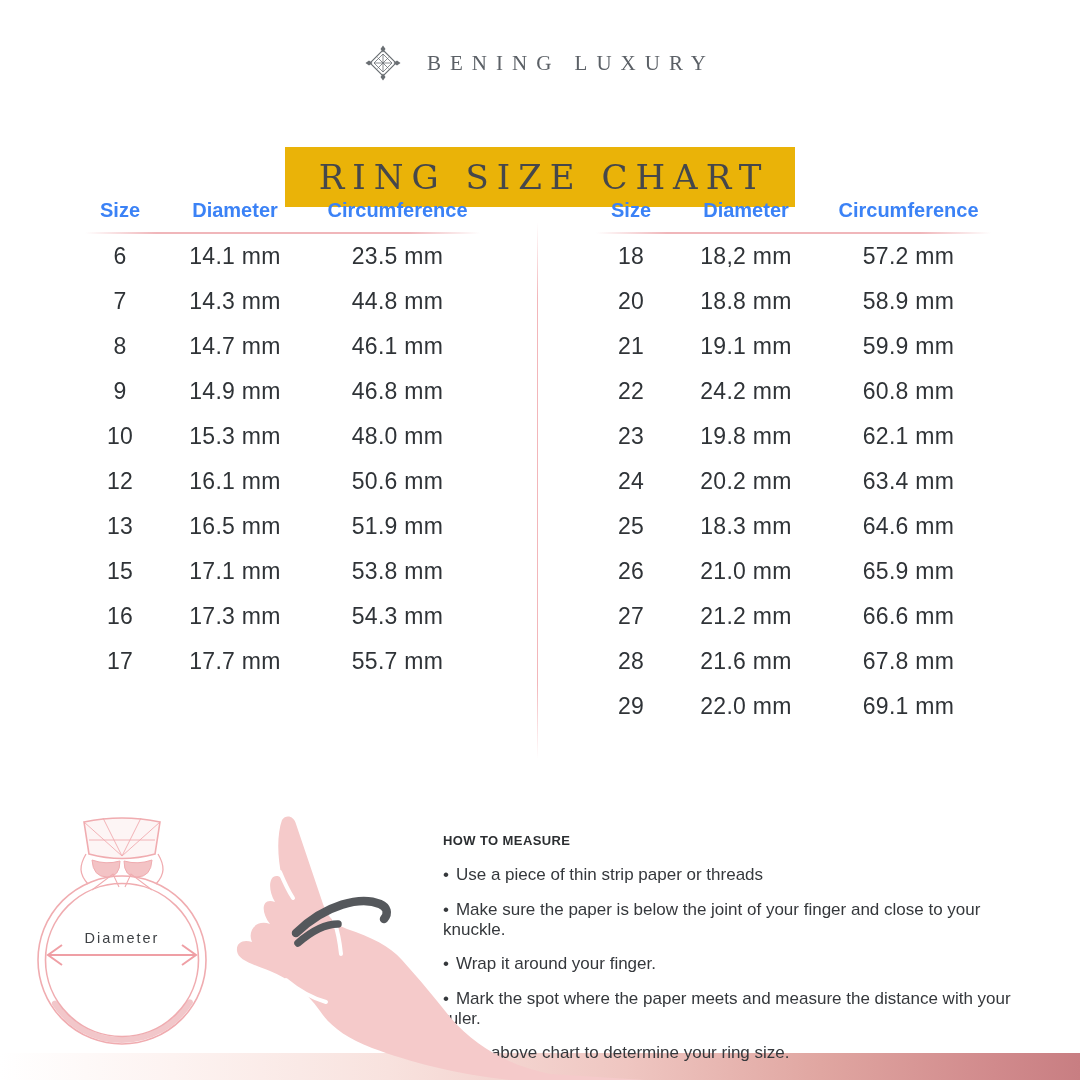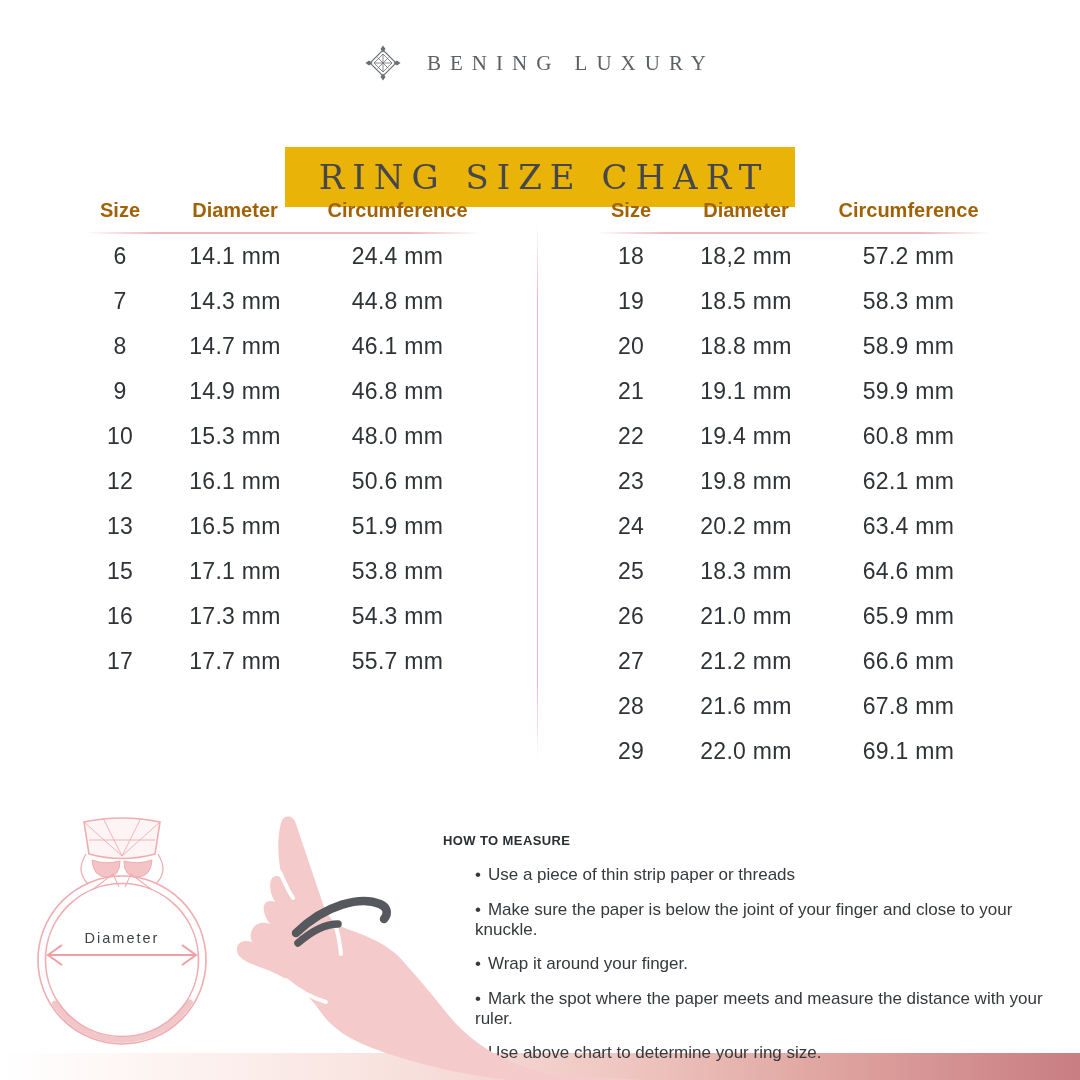--- a/index.html
+++ b/index.html
@@ -19,37 +19,37 @@
             background:#eab308; display:flex; align-items:center; justify-content:center;margin-top:44px; }
   .banner h1 { font-family:"DejaVu Serif","Liberation Serif",serif; font-size:34px;
                font-weight:500; letter-spacing:8px; color:#45474b; padding-left:8px; }
 
   
   .size-table { position:absolute; top:192px; width:395px; }
   .size-table.left  { left:85px; }
   .size-table.right { left:596px; }
   .t-head { display:grid; grid-template-columns:70px 160px 165px; height:36px;
             align-items:center; text-align:center; }
-  .t-head span { font-size:20px; font-weight:700; color:#a16207; }
+  .t-head span { font-size:20px; font-weight:700; color:#3b82f6; }
   .t-underline { height:2px; width:100%; margin-top:4px;
       background:linear-gradient(to right, rgba(240,182,186,0), #f0b6ba 18%, #f0b6ba 82%, rgba(240,182,186,0)); }
   .t-row { display:grid; grid-template-columns:70px 160px 165px; height:45px;
            align-items:center; text-align:center; }
   .t-cell { font-size:23px; color:#2f3337; letter-spacing:0.3px; }
   .v-divider { position:absolute; left:537px; top:222px; width:1px; height:537px;
       background:linear-gradient(to bottom, rgba(243,182,186,0), #f3b6ba 14%, #f3b6ba 86%, rgba(243,182,186,0)); }
 
   
   .ring-svg { position:absolute; left:26px; top:810px; width:214px; height:248px; z-index:2; }
   .hand-svg { position:absolute; left:230px; top:812px; width:430px; height:268px; z-index:3; }
 
   
   .howto { position:absolute; left:443px; top:833px; width:600px; z-index:2; }
   .howto h2 { font-size:13px; font-weight:700; color:#2b2e31; letter-spacing:0.4px; margin-bottom:17px; }
-  .howto ul { list-style:none;margin-left:32px; }
+  .howto ul { list-style:none; }
   .howto li { font-size:17px; color:#35383c; margin-bottom:14.5px; line-height:20px; }
   .howto li .dot { margin-right:7px; }
 
   
   .bottom-bar { position:absolute; left:0; top:1053px; width:1080px; height:27px; z-index:1;
       background:linear-gradient(to right,#ffffff 0%, #fdf3f1 16%, #f8e2de 36%,
                  #efc6c1 58%, #e0a6a1 76%, #d18a8c 92%, #c87e82 100%); }
 </style>
 </head>
 <body>
@@ -81,21 +81,21 @@
     <div class="t-head">
       <span>Size</span>
       <span>Diameter</span>
       <span>Circumference</span>
     </div>
     <div class="t-underline"></div>
     <div class="t-body" id="left-body">
         <div class="t-row">
           <span class="t-cell">6</span>
           <span class="t-cell">14.1 mm</span>
-          <span class="t-cell">24.4 mm</span>
+          <span class="t-cell">23.5 mm</span>
         </div>
         <div class="t-row">
           <span class="t-cell">7</span>
           <span class="t-cell">14.3 mm</span>
           <span class="t-cell">44.8 mm</span>
         </div>
         <div class="t-row">
           <span class="t-cell">8</span>
           <span class="t-cell">14.7 mm</span>
           <span class="t-cell">46.1 mm</span>
@@ -147,37 +147,32 @@
       <span>Circumference</span>
     </div>
     <div class="t-underline"></div>
     <div class="t-body" id="right-body">
         <div class="t-row">
           <span class="t-cell">18</span>
           <span class="t-cell">18,2 mm</span>
           <span class="t-cell">57.2 mm</span>
         </div>
         <div class="t-row">
-          <span class="t-cell">19</span>
-          <span class="t-cell">18.5 mm</span>
-          <span class="t-cell">58.3 mm</span>
-        </div>
-        <div class="t-row">
           <span class="t-cell">20</span>
           <span class="t-cell">18.8 mm</span>
           <span class="t-cell">58.9 mm</span>
         </div>
         <div class="t-row">
           <span class="t-cell">21</span>
           <span class="t-cell">19.1 mm</span>
           <span class="t-cell">59.9 mm</span>
         </div>
         <div class="t-row">
           <span class="t-cell">22</span>
-          <span class="t-cell">19.4 mm</span>
+          <span class="t-cell">24.2 mm</span>
           <span class="t-cell">60.8 mm</span>
         </div>
         <div class="t-row">
           <span class="t-cell">23</span>
           <span class="t-cell">19.8 mm</span>
           <span class="t-cell">62.1 mm</span>
         </div>
         <div class="t-row">
           <span class="t-cell">24</span>
           <span class="t-cell">20.2 mm</span>

